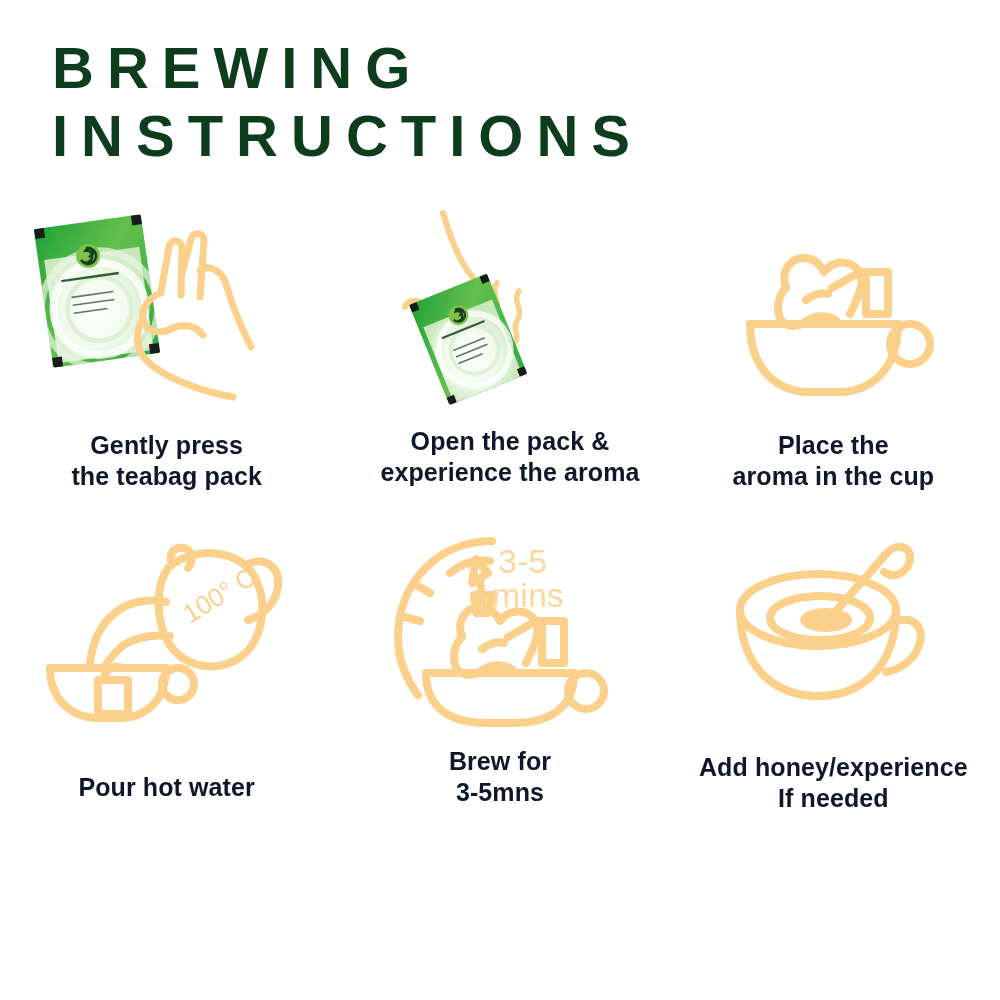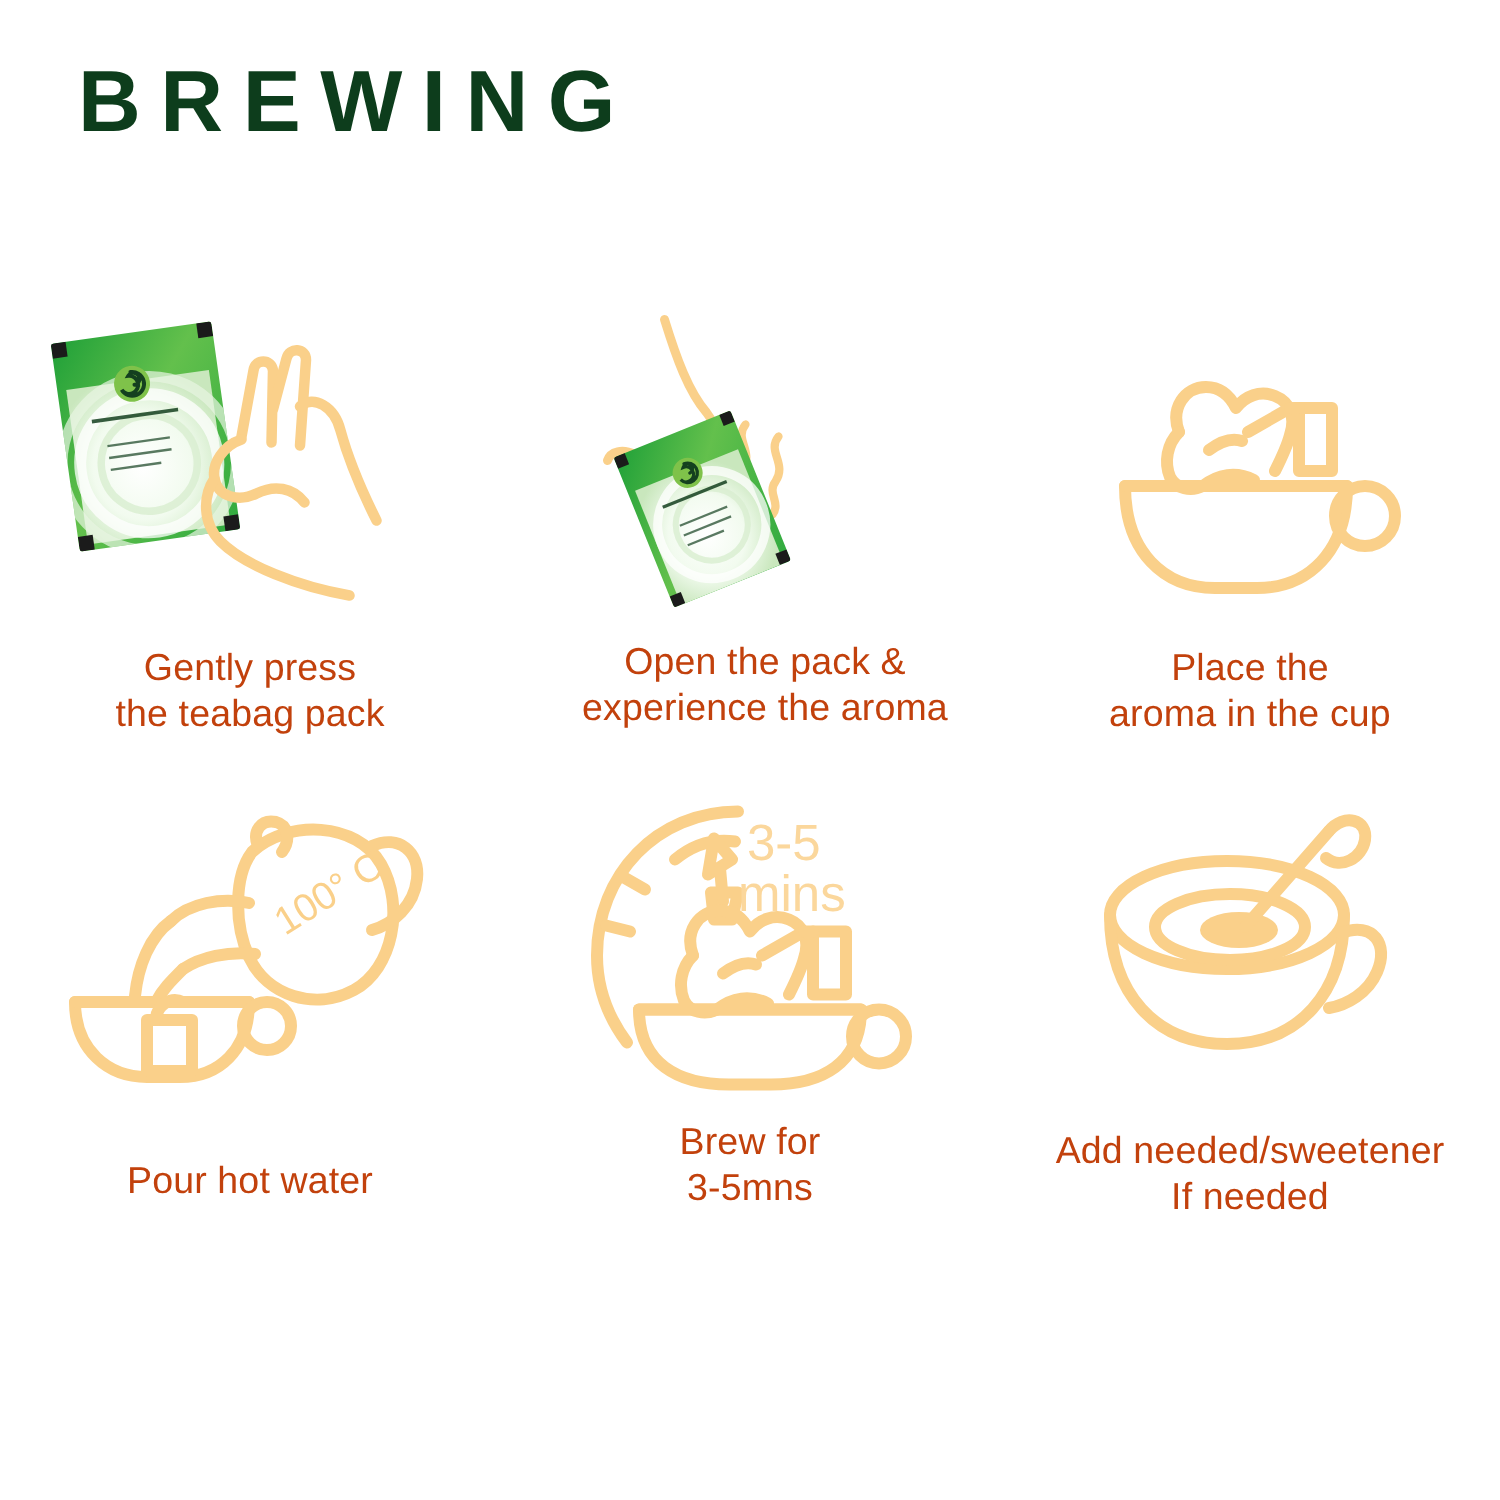--- a/index.html
+++ b/index.html
@@ -62,27 +62,28 @@
     width: 300px;
     height: 215px;
     display: flex;
     align-items: flex-end;
     justify-content: center;
   }
   .step-art svg { display: block; overflow: visible; }
 
   .step-caption {
     margin-top: 10px;
-    color: #c2410c;
+    color: #0f172a;
     font-family: "Liberation Sans", "DejaVu Sans", sans-serif;
     font-size: 25px;
     line-height: 31px;
     text-align: center;
     white-space: pre-line;
     letter-spacing: 0.1px;
+    font-weight: bold;
   }
 
   
   .step-1 .step-art { align-items: center; }
   .step-2 .step-art { align-items: flex-start; }
   .step-3 .step-art { align-items: center; }
   .step-4 .step-art { align-items: center; }
   .step-5 .step-art { align-items: center; }
   .step-6 .step-art { align-items: center; }
 
@@ -93,20 +94,21 @@
 
   .row2 .step-art { height: 230px; }
 </style>
 </head>
 <body>
 
 <div id="page">
 
   <div class="heading">
     <div class="heading-line">BREWING</div>
+    <div class="heading-line">INSTRUCTIONS</div>
   </div>
 
   <div class="steps">
 
     <div class="step step-1">
       <div class="step-art">
         <svg width="260" height="200" viewBox="0 0 260 200">
           <defs>
             <linearGradient id="packGrad1" x1="0" y1="0" x2="1" y2="1">
               <stop offset="0%" stop-color="#1fa038"></stop>
@@ -335,18 +337,18 @@
             <path d="M168 84 C190 76 200 92 192 110 C186 124 172 132 160 134"></path>
 
             <ellipse cx="94" cy="80" rx="50" ry="22"></ellipse>
             <ellipse cx="100" cy="82" rx="26" ry="12" fill="#fad08a" stroke="none"></ellipse>
 
             <path d="M104 80 L160 16"></path>
             <path d="M160 16 C170 4 186 8 184 22 C182 34 168 42 158 34"></path>
           </g>
         </svg>
       </div>
-      <div class="step-caption">Add needed/sweetener
+      <div class="step-caption">Add honey/experience
 If needed</div>
     </div>
 
   </div>
 </div>
 
 </body></html>

